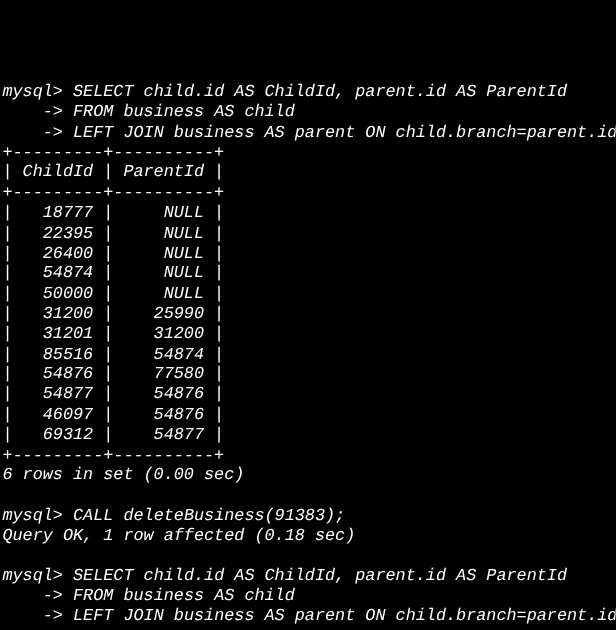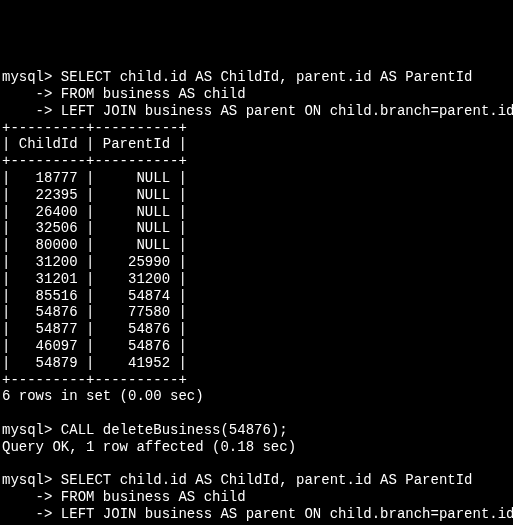--- a/index.html
+++ b/index.html
@@ -14,49 +14,50 @@
       font-size: 14px;
       line-height: 1.2;
       padding: 2px;
       white-space: pre;
       width: 513px;
       height: 525px;
       overflow: hidden;
     }
     .line {
       white-space: pre;
+      font-style: italic;
     }
   </style>
 </head>
 <body>
 
 
 
 <div><span class="line"><span>mysql&gt;</span><span> SELECT child.id AS ChildId, parent.id AS ParentId</span></span>
 <span class="line"><span>    -&gt;</span><span> FROM business AS child</span></span>
 <span class="line"><span>    -&gt;</span><span> LEFT JOIN business AS parent ON child.branch=parent.id;</span></span>
 <span class="line">+---------+----------+</span>
 <span class="line">| ChildId | ParentId |</span>
 <span class="line">+---------+----------+</span>
 <span class="line">|   18777 |     NULL |</span>
 <span class="line">|   22395 |     NULL |</span>
 <span class="line">|   26400 |     NULL |</span>
-<span class="line">|   32506 |     NULL |</span>
-<span class="line">|   80000 |     NULL |</span>
+<span class="line">|   54874 |     NULL |</span>
+<span class="line">|   50000 |     NULL |</span>
 <span class="line">|   31200 |    25990 |</span>
 <span class="line">|   31201 |    31200 |</span>
 <span class="line">|   85516 |    54874 |</span>
 <span class="line">|   54876 |    77580 |</span>
 <span class="line">|   54877 |    54876 |</span>
 <span class="line">|   46097 |    54876 |</span>
-<span class="line">|   54879 |    41952 |</span>
+<span class="line">|   69312 |    54877 |</span>
 <span class="line">+---------+----------+</span>
 <span class="line">6 rows in set (0.00 sec)</span>
 
-<span class="line"><span>mysql&gt;</span><span> CALL deleteBusiness(54876);</span></span>
+<span class="line"><span>mysql&gt;</span><span> CALL deleteBusiness(91383);</span></span>
 <span class="line">Query OK, 1 row affected (0.18 sec)</span>
 
 <span class="line"><span>mysql&gt;</span><span> SELECT child.id AS ChildId, parent.id AS ParentId</span></span>
 <span class="line"><span>    -&gt;</span><span> FROM business AS child</span></span>
 <span class="line"><span>    -&gt;</span><span> LEFT JOIN business AS parent ON child.branch=parent.id;</span></span>
 <span class="line">+---------+----------+</span>
 
 
 
 

